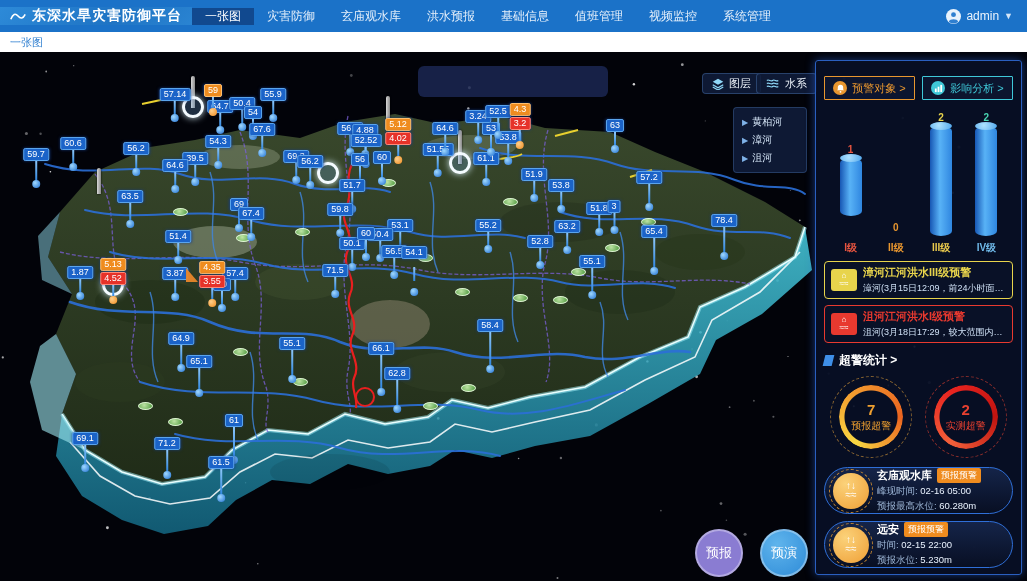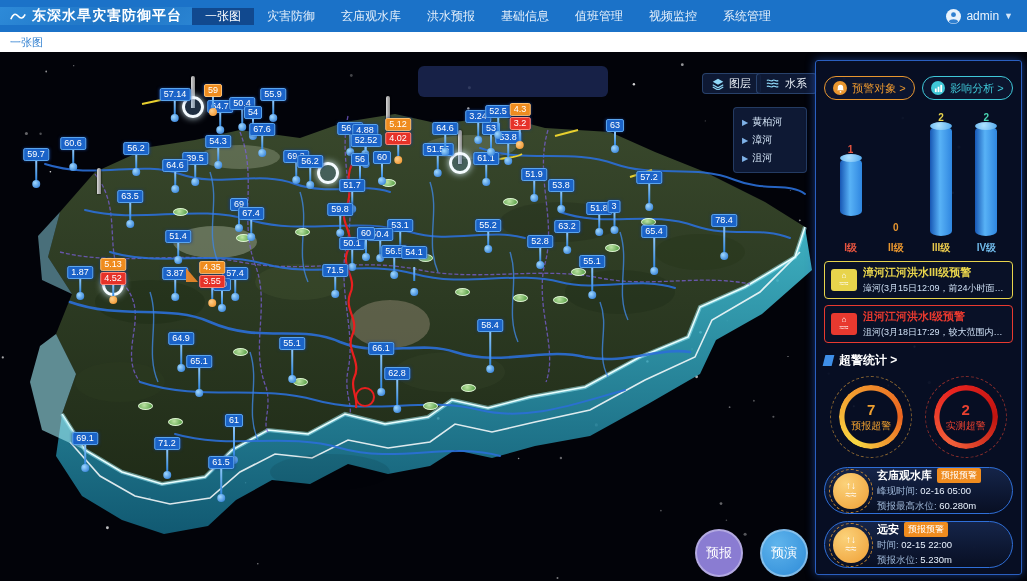--- a/index.html
+++ b/index.html
@@ -63,21 +63,21 @@
     background:rgba(8,15,38,.93); border:1px solid #2a5fc0; border-radius:3px;
     box-shadow:0 0 10px rgba(40,100,220,.55); display:flex; flex-direction:column; padding:7px 8px 6px; }
   .tabs { display:flex; height:24px; border:1px solid rgba(80,130,210,.35); border-radius:2px; overflow:hidden; }
   .tab { flex:1; display:flex; align-items:center; justify-content:center; font-size:12px; color:#9fc2ea; cursor:pointer;
     border-right:1px solid rgba(80,130,210,.3); }
   .tab:last-child { border-right:none; }
   .tab.active { background:#eaf2fc; color:#12305e; font-weight:bold; }
 
   .pbtn-row { display:flex; gap:7px; margin-top:8px; }
   .pbtn { flex:1; height:24px; display:flex; align-items:center; justify-content:center; gap:5px;
-    background:rgba(14,24,52,.7); border-radius:12px; font-size:11px; cursor:pointer; }
+    background:rgba(14,24,52,.7); border-radius:1px; font-size:11px; cursor:pointer; }
   .pbtn-icon { width:14px; height:14px; border-radius:50%; display:flex; align-items:center; justify-content:center; }
 
   .chart { height:152px; margin-top:6px; display:flex; align-items:flex-end; justify-content:space-around; padding:0 4px; }
   .bar-col { display:flex; flex-direction:column; align-items:center; justify-content:flex-end; width:40px; }
   .bar-val { font-size:10px; font-weight:bold; margin-bottom:3px; }
   .cyl { width:22px; position:relative;
     background:linear-gradient(90deg,#1757b4 0%,#58b2f6 45%,#2f86e0 100%); border-radius:11px/5px; }
   .cyl::before { content:""; position:absolute; left:0; top:-4px; width:100%; height:8px; border-radius:50%;
     background:radial-gradient(circle at 40% 40%,#aee2ff,#4fa6ec); }
   .bar-cat { font-size:10px; margin-top:5px; font-weight:bold; }

